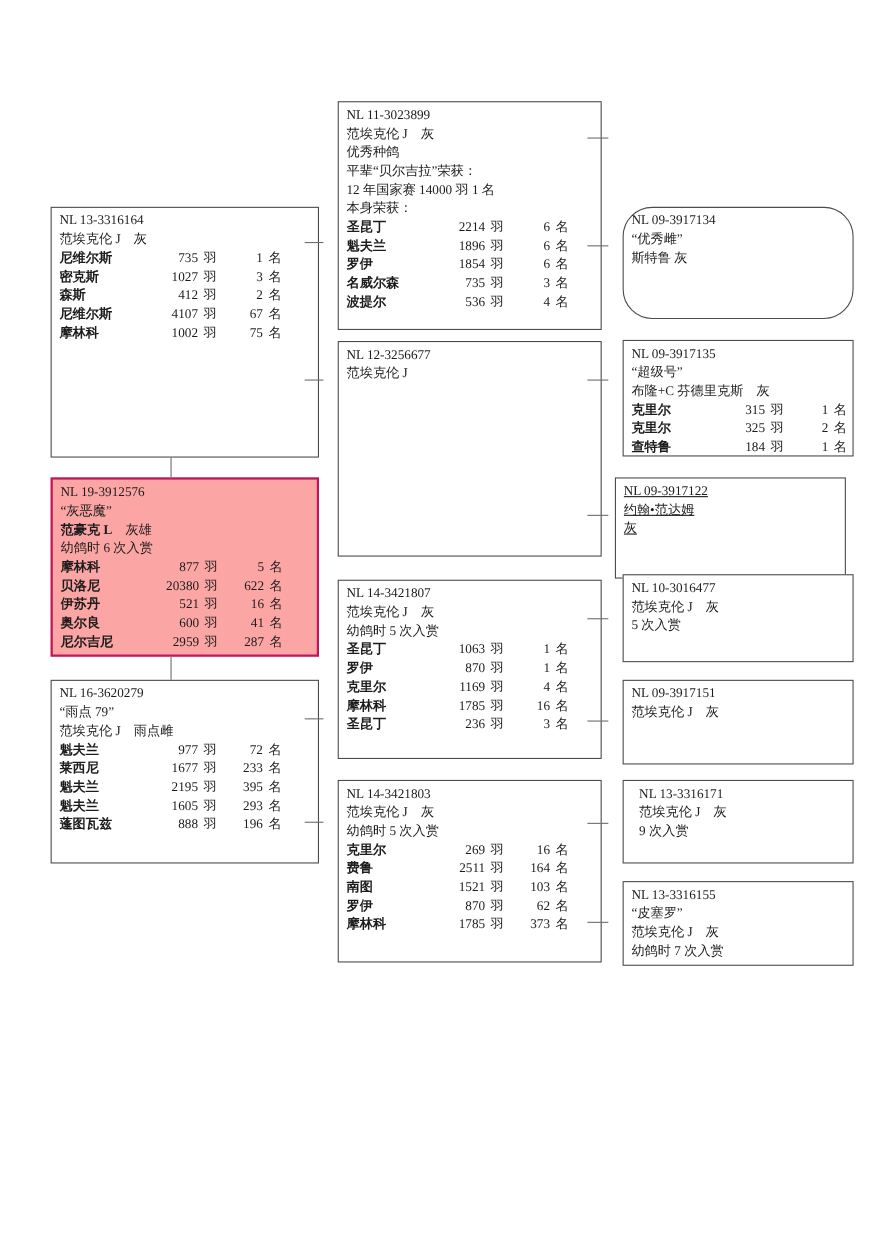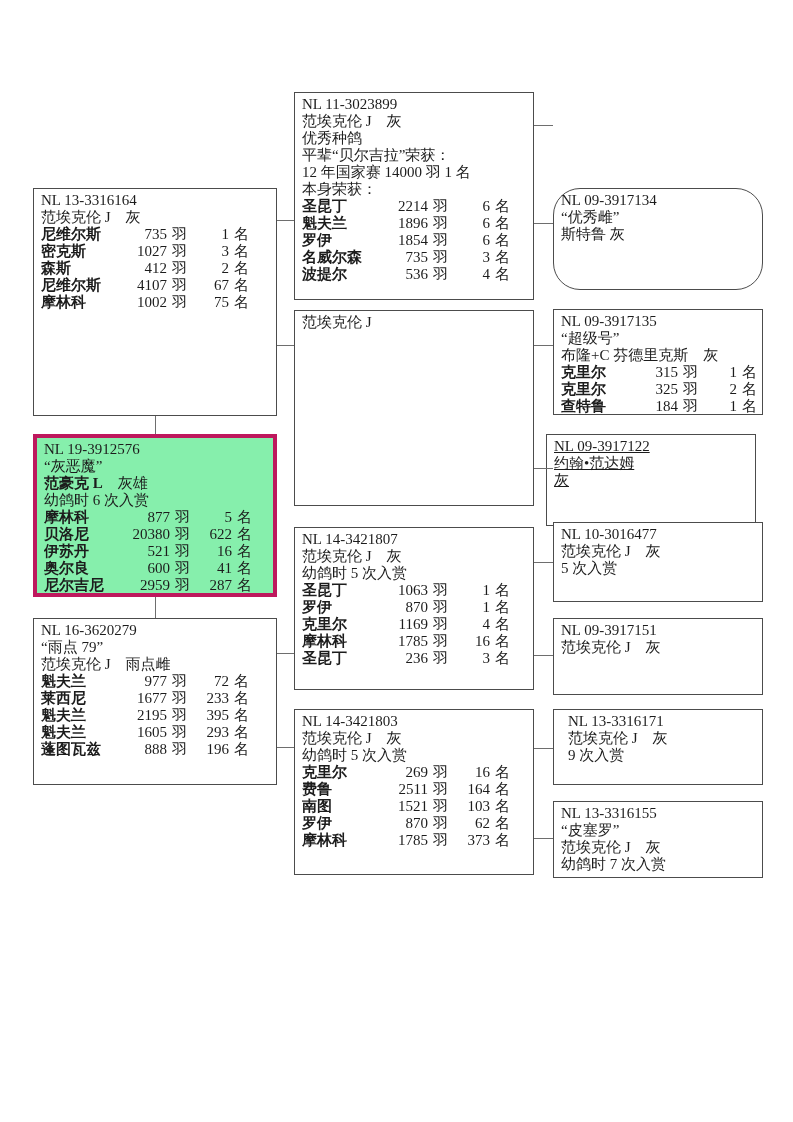--- a/index.html
+++ b/index.html
@@ -2,45 +2,46 @@
 <html><head>
 <meta charset="utf-8">
 <style>
   html,body{margin:0;padding:0;background:#ffffff;}
   body{font-family:"Liberation Serif","DejaVu Serif",serif;color:#1c1c1c;}
   #stage{position:relative;width:793px;height:1122px;background:#ffffff;overflow:hidden;}
   .box{
     position:absolute;box-sizing:border-box;
     border:1px solid #4c4c4c;background:#ffffff;
     padding:3px 5px 0 7px;
-    font-size:15px;line-height:17px;
+    font-size:12px;line-height:17px;
     white-space:pre-wrap;
+    margin-left:13px;
   }
-  .box.highlight{border:4px solid #be185d;background:#86efac;}
+  .box.highlight{border:2px solid #be185d;background:#fca5a5;}
   .line{height:17px;overflow:hidden;}
   .bold{font-weight:bold;}
   .race{display:flex;height:17px;overflow:hidden;}
   .race .place{width:76px;font-weight:bold;}
   .race .count{width:50px;text-align:right;}
   .race .u1{margin-left:5px;}
   .race .rank{width:42px;text-align:right;}
   .race .u2{margin-left:5px;}
   .connector{position:absolute;background:#6e6e6e;}
   .connector.h{height:1px;}
   .connector.v{width:1px;}
 </style>
 </head>
 <body>
 
 <div id="stage">
     <div class="box" style="left: 33px; top: 188px; width: 244px; height: 228px;"><div class="line">NL 13-3316164</div><div class="line">范埃克伦 J　灰</div><div class="race"><span class="place">尼维尔斯</span><span class="count">735</span><span class="u1">羽</span><span class="rank">1</span><span class="u2">名</span></div><div class="race"><span class="place">密克斯</span><span class="count">1027</span><span class="u1">羽</span><span class="rank">3</span><span class="u2">名</span></div><div class="race"><span class="place">森斯</span><span class="count">412</span><span class="u1">羽</span><span class="rank">2</span><span class="u2">名</span></div><div class="race"><span class="place">尼维尔斯</span><span class="count">4107</span><span class="u1">羽</span><span class="rank">67</span><span class="u2">名</span></div><div class="race"><span class="place">摩林科</span><span class="count">1002</span><span class="u1">羽</span><span class="rank">75</span><span class="u2">名</span></div></div>
     <div class="box highlight" style="left: 33px; top: 434px; width: 244px; height: 163px;"><div class="line">NL 19-3912576</div><div class="line">“灰恶魔”</div><div class="line"><span class="bold">范豪克 L</span><span>　灰雄</span></div><div class="line">幼鸽时 6 次入赏</div><div class="race"><span class="place">摩林科</span><span class="count">877</span><span class="u1">羽</span><span class="rank">5</span><span class="u2">名</span></div><div class="race"><span class="place">贝洛尼</span><span class="count">20380</span><span class="u1">羽</span><span class="rank">622</span><span class="u2">名</span></div><div class="race"><span class="place">伊苏丹</span><span class="count">521</span><span class="u1">羽</span><span class="rank">16</span><span class="u2">名</span></div><div class="race"><span class="place">奥尔良</span><span class="count">600</span><span class="u1">羽</span><span class="rank">41</span><span class="u2">名</span></div><div class="race"><span class="place">尼尔吉尼</span><span class="count">2959</span><span class="u1">羽</span><span class="rank">287</span><span class="u2">名</span></div></div>
     <div class="box" style="left: 33px; top: 618px; width: 244px; height: 167px;"><div class="line">NL 16-3620279</div><div class="line">“雨点 79”</div><div class="line">范埃克伦 J　雨点雌</div><div class="race"><span class="place">魁夫兰</span><span class="count">977</span><span class="u1">羽</span><span class="rank">72</span><span class="u2">名</span></div><div class="race"><span class="place">莱西尼</span><span class="count">1677</span><span class="u1">羽</span><span class="rank">233</span><span class="u2">名</span></div><div class="race"><span class="place">魁夫兰</span><span class="count">2195</span><span class="u1">羽</span><span class="rank">395</span><span class="u2">名</span></div><div class="race"><span class="place">魁夫兰</span><span class="count">1605</span><span class="u1">羽</span><span class="rank">293</span><span class="u2">名</span></div><div class="race"><span class="place">蓬图瓦兹</span><span class="count">888</span><span class="u1">羽</span><span class="rank">196</span><span class="u2">名</span></div></div>
     <div class="box" style="left: 294px; top: 92px; width: 240px; height: 208px;"><div class="line">NL 11-3023899</div><div class="line">范埃克伦 J　灰</div><div class="line">优秀种鸽</div><div class="line">平辈“贝尔吉拉”荣获：</div><div class="line">12 年国家赛 14000 羽 1 名</div><div class="line">本身荣获：</div><div class="race"><span class="place">圣昆丁</span><span class="count">2214</span><span class="u1">羽</span><span class="rank">6</span><span class="u2">名</span></div><div class="race"><span class="place">魁夫兰</span><span class="count">1896</span><span class="u1">羽</span><span class="rank">6</span><span class="u2">名</span></div><div class="race"><span class="place">罗伊</span><span class="count">1854</span><span class="u1">羽</span><span class="rank">6</span><span class="u2">名</span></div><div class="race"><span class="place">名威尔森</span><span class="count">735</span><span class="u1">羽</span><span class="rank">3</span><span class="u2">名</span></div><div class="race"><span class="place">波提尔</span><span class="count">536</span><span class="u1">羽</span><span class="rank">4</span><span class="u2">名</span></div></div>
-    <div class="box" style="left: 294px; top: 310px; width: 240px; height: 196px;"><div class="line">范埃克伦 J</div></div>
+    <div class="box" style="left: 294px; top: 310px; width: 240px; height: 196px;"><div class="line">NL 12-3256677</div><div class="line">范埃克伦 J</div></div>
     <div class="box" style="left: 294px; top: 527px; width: 240px; height: 163px;"><div class="line">NL 14-3421807</div><div class="line">范埃克伦 J　灰</div><div class="line">幼鸽时 5 次入赏</div><div class="race"><span class="place">圣昆丁</span><span class="count">1063</span><span class="u1">羽</span><span class="rank">1</span><span class="u2">名</span></div><div class="race"><span class="place">罗伊</span><span class="count">870</span><span class="u1">羽</span><span class="rank">1</span><span class="u2">名</span></div><div class="race"><span class="place">克里尔</span><span class="count">1169</span><span class="u1">羽</span><span class="rank">4</span><span class="u2">名</span></div><div class="race"><span class="place">摩林科</span><span class="count">1785</span><span class="u1">羽</span><span class="rank">16</span><span class="u2">名</span></div><div class="race"><span class="place">圣昆丁</span><span class="count">236</span><span class="u1">羽</span><span class="rank">3</span><span class="u2">名</span></div></div>
     <div class="box" style="left: 294px; top: 709px; width: 240px; height: 166px;"><div class="line">NL 14-3421803</div><div class="line">范埃克伦 J　灰</div><div class="line">幼鸽时 5 次入赏</div><div class="race"><span class="place">克里尔</span><span class="count">269</span><span class="u1">羽</span><span class="rank">16</span><span class="u2">名</span></div><div class="race"><span class="place">费鲁</span><span class="count">2511</span><span class="u1">羽</span><span class="rank">164</span><span class="u2">名</span></div><div class="race"><span class="place">南图</span><span class="count">1521</span><span class="u1">羽</span><span class="rank">103</span><span class="u2">名</span></div><div class="race"><span class="place">罗伊</span><span class="count">870</span><span class="u1">羽</span><span class="rank">62</span><span class="u2">名</span></div><div class="race"><span class="place">摩林科</span><span class="count">1785</span><span class="u1">羽</span><span class="rank">373</span><span class="u2">名</span></div></div>
     <div class="box" style="left: 553px; top: 188px; width: 210px; height: 102px; border-radius: 27px;"><div class="line">NL 09-3917134</div><div class="line">“优秀雌”</div><div class="line">斯特鲁 灰</div></div>
     <div class="box" style="left: 553px; top: 309px; width: 210px; height: 106px;"><div class="line">NL 09-3917135</div><div class="line">“超级号”</div><div class="line">布隆+C 芬德里克斯　灰</div><div class="race"><span class="place">克里尔</span><span class="count">315</span><span class="u1">羽</span><span class="rank">1</span><span class="u2">名</span></div><div class="race"><span class="place">克里尔</span><span class="count">325</span><span class="u1">羽</span><span class="rank">2</span><span class="u2">名</span></div><div class="race"><span class="place">查特鲁</span><span class="count">184</span><span class="u1">羽</span><span class="rank">1</span><span class="u2">名</span></div></div>
     <div class="box" style="left: 546px; top: 434px; width: 210px; height: 92px; text-decoration: underline;"><div class="line">NL 09-3917122</div><div class="line">约翰•范达姆</div><div class="line">灰</div></div>
     <div class="box" style="left: 553px; top: 522px; width: 210px; height: 80px;"><div class="line">NL 10-3016477</div><div class="line">范埃克伦 J　灰</div><div class="line">5 次入赏</div></div>
     <div class="box" style="left: 553px; top: 618px; width: 210px; height: 77px;"><div class="line">NL 09-3917151</div><div class="line">范埃克伦 J　灰</div></div>
     <div class="box" style="left: 553px; top: 709px; width: 210px; height: 76px; padding-left: 14px;"><div class="line">NL 13-3316171</div><div class="line">范埃克伦 J　灰</div><div class="line">9 次入赏</div></div>
     <div class="box" style="left: 553px; top: 801px; width: 210px; height: 77px;"><div class="line">NL 13-3316155</div><div class="line">“皮塞罗”</div><div class="line">范埃克伦 J　灰</div><div class="line">幼鸽时 7 次入赏</div></div>
     <div class="connector v" style="left: 155px; top: 416px; height: 18px;"></div>

